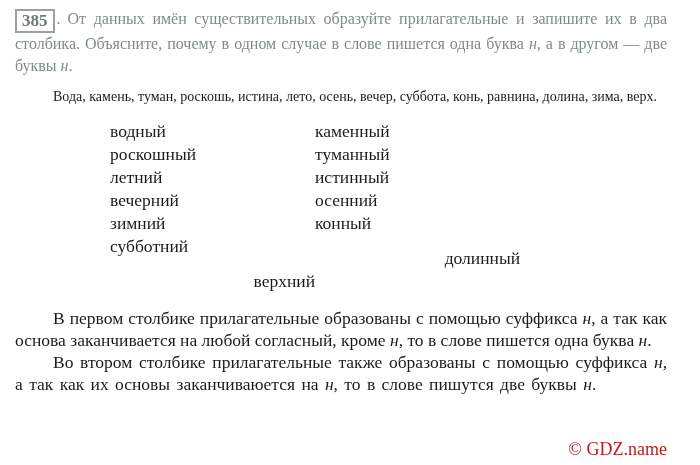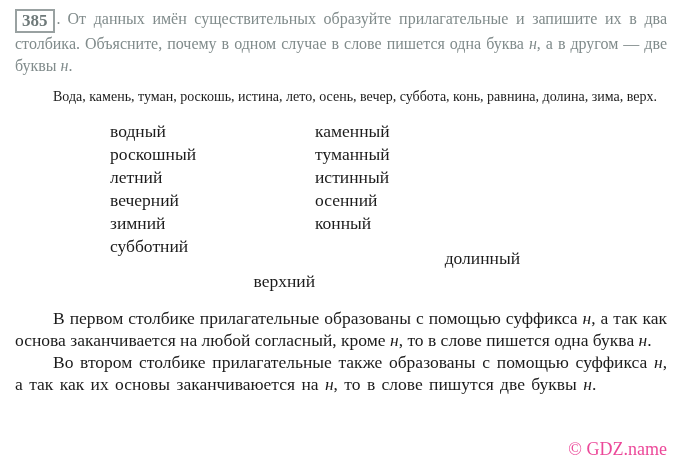--- a/index.html
+++ b/index.html
@@ -62,21 +62,21 @@
     line-height: 22px;
   }
   .expl.first { margin-top: 14px; }
   .expl.second { word-spacing: 2px; }
   
   .watermark {
     position: absolute;
     right: 15px;
     bottom: 5px;
     font-size: 18px;
-    color: #ec4899;
+    color: #b91c1c;
   }
 </style>
 </head>
 <body>
 
 <div class="page">
 
   <p class="instruction"><span class="numbox"><span>385</span></span><span class="numperiod">.</span><span>От данных имён существительных образуйте прилагательные и запишите их в два столбика. Объясните, почему в одном случае в слове пишется одна буква </span><i>н</i><span>, а в другом — две буквы </span><i>н</i><span>.</span></p>
 
   <p class="words">Вода, камень, туман, роскошь, истина, лето, осень, вечер, суббота, конь, равнина, долина, зима, верх.</p>

